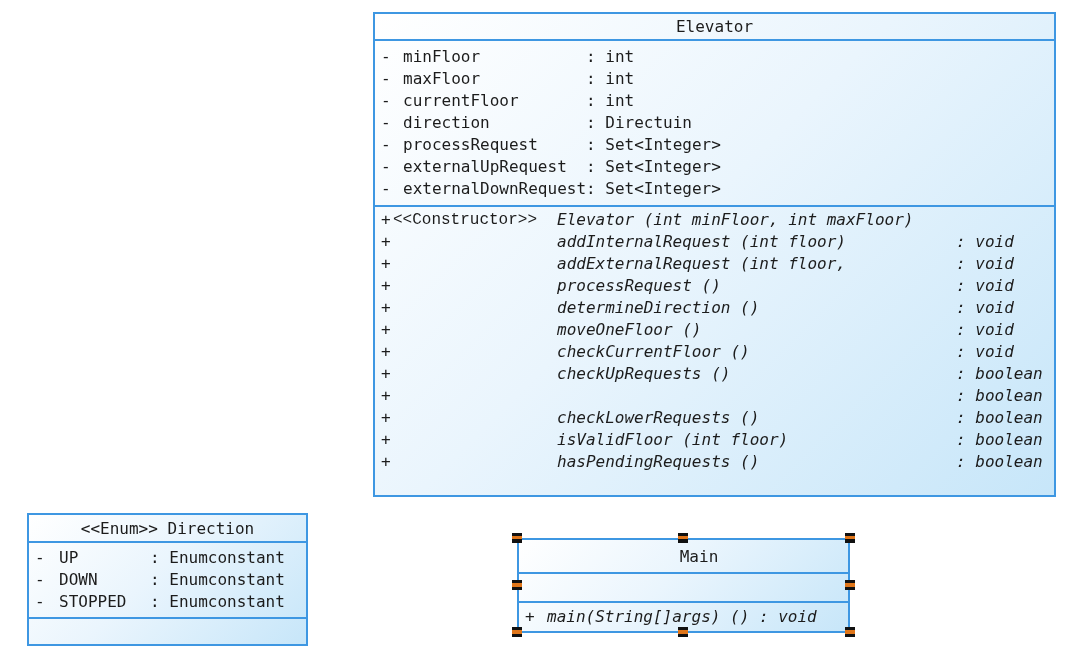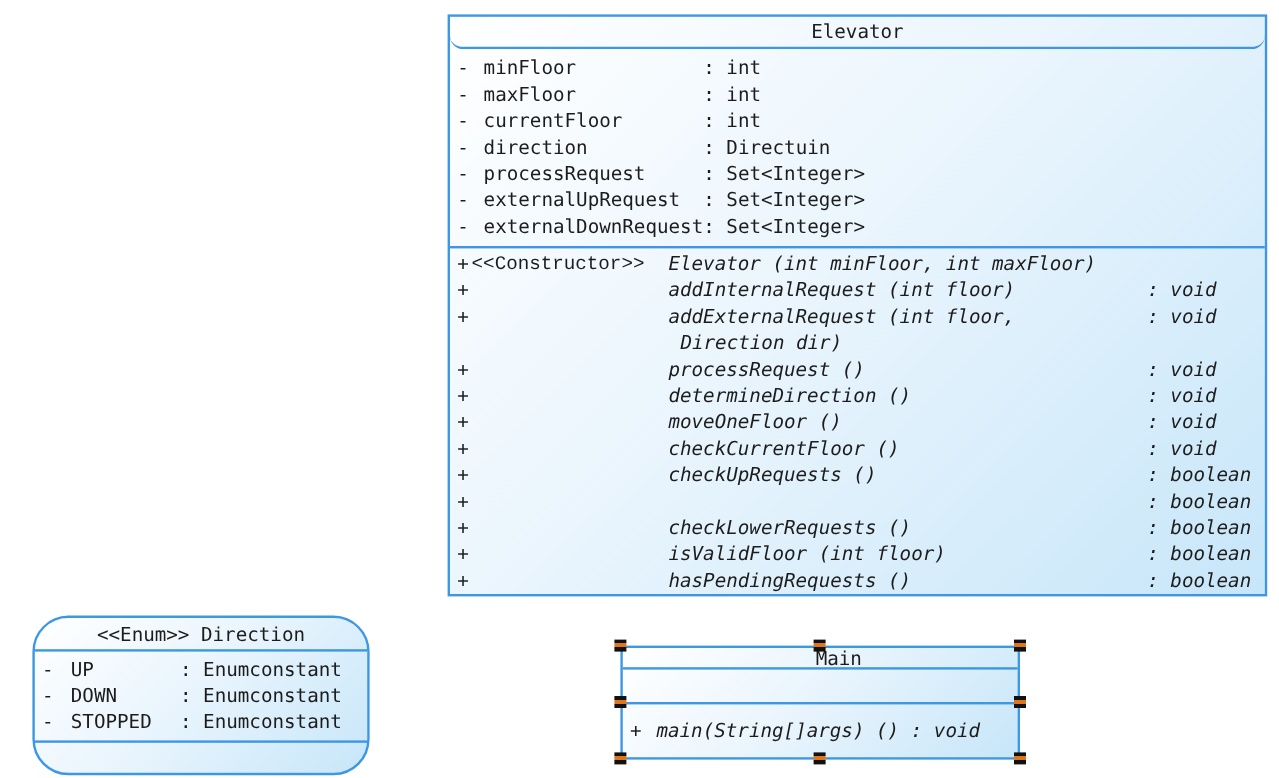--- a/index.html
+++ b/index.html
@@ -33,38 +33,38 @@
   .sign { flex: none; }
   .stereo { flex: none; width: 164px; font-family: Liberation Mono, monospace; }
   .aname { flex: none; }
   .atype { flex: 1; }
   .mname { flex: 1; font-style: italic; }
   .mret  { flex: none; width: 98px; margin-left: auto; font-style: italic; }
   .wrap-indent { padding-left: 10px; }
 
   
   #elevator { left: 373px; top: 12px; width: 683px; height: 485px; }
-  #elevator .uml-title { height: 27px; border-radius: 11px; }
+  #elevator .uml-title { height: 27px; }
   #elevator .attrs { height: 166px; padding-top: 5px; }
   #elevator .attrs .sign { width: 22px; }
   #elevator .attrs .aname { width: 183px; }
   #elevator .methods { padding-top: 2px; }
   #elevator .methods .sign { width: 12px; }
 
   
-  #direction { left: 27px; top: 513px; width: 281px; height: 133px; border-radius: 30px; }
+  #direction { left: 27px; top: 513px; width: 281px; height: 133px; }
   #direction .uml-title { height: 28px; }
   #direction .attrs { height: 76px; padding-top: 4px; }
   #direction .sign { width: 24px; }
   #direction .aname { width: 91px; }
   #direction .empty { height: 27px; }
 
   
   #main { left: 517px; top: 538px; width: 333px; height: 95px; }
-  #main .uml-title { height: 18px; padding-left: 31px; }
+  #main .uml-title { height: 34px; padding-left: 31px; }
   #main .empty { height: 29px; }
   #main .methods { display: flex; align-items: center; }
   #main .sign { width: 22px; }
 
   
   .handle {
     position: absolute;
     width: 10px; height: 10px;
     background: linear-gradient(180deg,
       var(--handle-black, #111111) 0 30%,
@@ -85,21 +85,21 @@
     <div class="row"><span class="sign">-</span><span class="aname">direction</span><span class="atype">: Directuin</span></div>
     <div class="row"><span class="sign">-</span><span class="aname">processRequest</span><span class="atype">: Set&lt;Integer&gt;</span></div>
     <div class="row"><span class="sign">-</span><span class="aname">externalUpRequest</span><span class="atype">: Set&lt;Integer&gt;</span></div>
     <div class="row"><span class="sign">-</span><span class="aname">externalDownRequest</span><span class="atype">: Set&lt;Integer&gt;</span></div>
   </div>
 
   <div class="compartment methods last">
     <div class="row"><span class="sign">+</span><span class="stereo">&lt;&lt;Constructor&gt;&gt;</span><span class="mname">Elevator (int minFloor, int maxFloor)</span><span class="mret"></span></div>
     <div class="row"><span class="sign">+</span><span class="stereo"></span><span class="mname">addInternalRequest (int floor)</span><span class="mret">: void</span></div>
     <div class="row"><span class="sign">+</span><span class="stereo"></span><span class="mname">addExternalRequest (int floor,</span><span class="mret">: void</span></div>
-    <div class="row"><span class="sign"></span><span class="stereo"></span><span class="mname wrap-indent">Direction dir)</span><span class="mret"></span></div>
+    <div class="row"><span class="sign"></span><span class="stereo"></span><span class="mret"></span></div>
     <div class="row"><span class="sign">+</span><span class="stereo"></span><span class="mname">processRequest ()</span><span class="mret">: void</span></div>
     <div class="row"><span class="sign">+</span><span class="stereo"></span><span class="mname">determineDirection ()</span><span class="mret">: void</span></div>
     <div class="row"><span class="sign">+</span><span class="stereo"></span><span class="mname">moveOneFloor ()</span><span class="mret">: void</span></div>
     <div class="row"><span class="sign">+</span><span class="stereo"></span><span class="mname">checkCurrentFloor ()</span><span class="mret">: void</span></div>
     <div class="row"><span class="sign">+</span><span class="stereo"></span><span class="mname">checkUpRequests ()</span><span class="mret">: boolean</span></div>
     <div class="row"><span class="sign">+</span><span class="stereo"></span><span class="mret">: boolean</span></div>
     <div class="row"><span class="sign">+</span><span class="stereo"></span><span class="mname">checkLowerRequests ()</span><span class="mret">: boolean</span></div>
     <div class="row"><span class="sign">+</span><span class="stereo"></span><span class="mname">isValidFloor (int floor)</span><span class="mret">: boolean</span></div>
     <div class="row"><span class="sign">+</span><span class="stereo"></span><span class="mname">hasPendingRequests ()</span><span class="mret">: boolean</span></div>
   </div>

